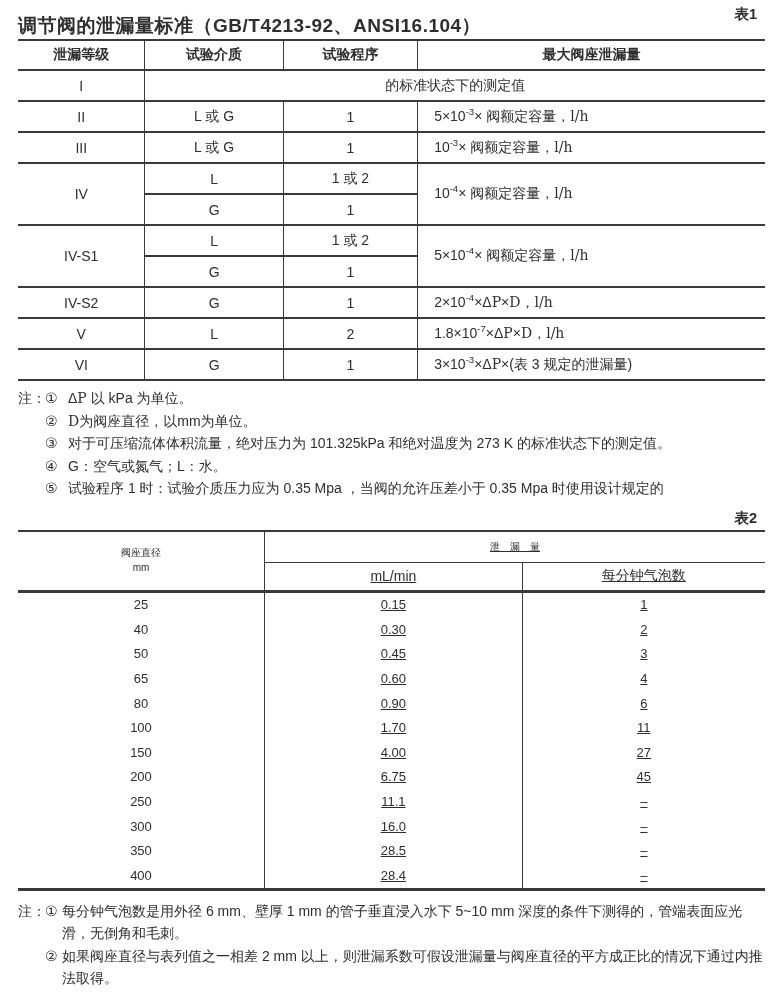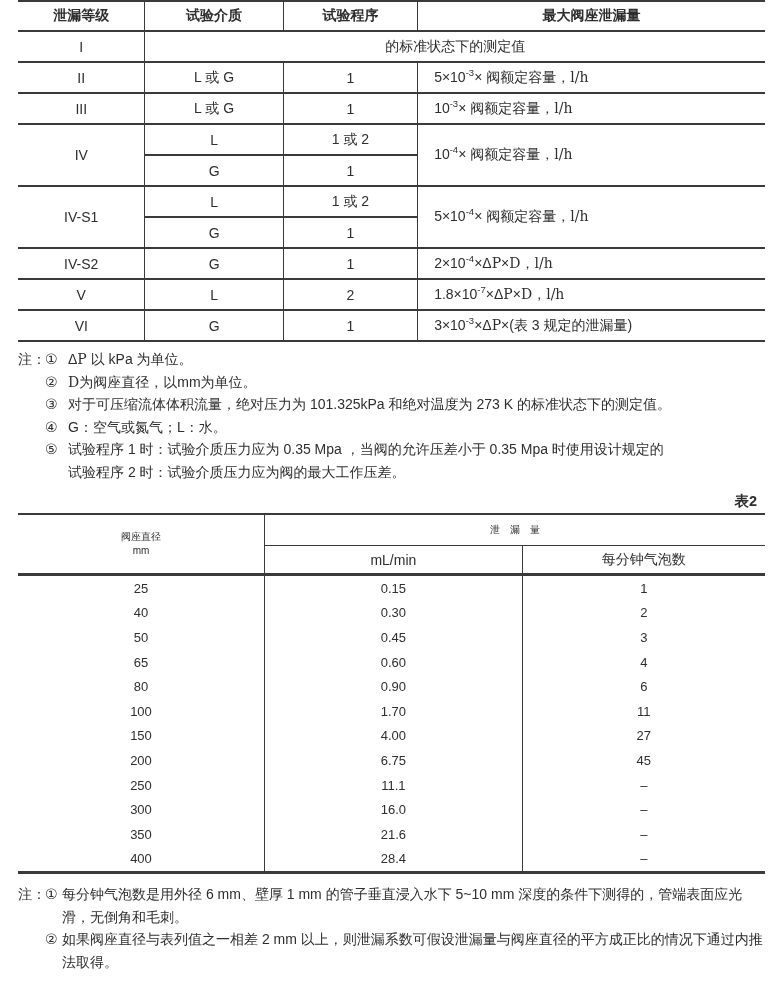--- a/index.html
+++ b/index.html
@@ -37,40 +37,44 @@
   .np{width:27px;flex:none;}
   .nm{width:23px;flex:none;}
   .nt{flex:1;}
   .indent2 .nt{padding-left:114px;}
 
   
   .t2label{ text-align:right;font-size:14.5px;font-weight:600;height:19px;line-height:19px;padding-right:8px;margin-top:9px;}
 
   
   #t2{border-top:2.4px solid #3a3a3a;border-bottom:3px solid #3a3a3a;margin-top:2px;}
-  #t2 .bl{border-left:1.8px solid #3a3a3a;}
+  #t2 .bl{border-left:1.8px solid #3a3a3a;text-decoration:underline;}
   #t2 .hrow1 td{height:30px;font-size:10px;}
   #t2 .hrow1 .span-head{border-bottom:1.8px solid #3a3a3a;}
   #t2 .hrow2 td{height:27px;border-bottom:3px solid #3a3a3a;}
   #t2 .seat-head{border-bottom:3px solid #3a3a3a;line-height:1.45;font-size:14.5px;}
   #t2 tbody td{height:24.6px;font-size:13px;}
   .d1{width:33%;} .d2{width:34.5%;} .d3{width:32.5%;}
 
   
   .notes2{margin-top:9px;font-size:14px;}
   .note2-item{display:flex;line-height:22.5px;}
   .np2{width:27px;flex:none;}
   .nm2{width:17px;flex:none;}
   .nt2{flex:1;}
 </style>
 </head>
 <body>
 
 <div class="page">
 
+  <div class="title-row">
+    <div class="doc-title">调节阀的泄漏量标准（GB/T4213-92、ANSI16.104）</div>
+    <div class="tbl-label">表1</div>
+  </div>
 
   <table id="t1">
     <colgroup>
         <col class="c1">
         <col class="c2">
         <col class="c3">
         <col class="c4">
       </colgroup>
     <thead>
       <tr>
@@ -156,25 +160,20 @@
     </div>
     <div class="note-line">
       <span class="np"></span>
       <span class="nm">④</span>
       <span class="nt"><span>G：空气或氮气；L：水。</span></span>
     </div>
     <div class="note-line">
       <span class="np"></span>
       <span class="nm">⑤</span>
       <span class="nt"><span>试验程序 1 时：试验介质压力应为 0.35 Mpa ，当阀的允许压差小于 0.35 Mpa 时使用设计规定的</span></span>
-    </div>
-    <div class="note-line">
-      <span class="np"></span>
-      <span class="nm"></span>
-      <span class="nt"><span>试验程序 2 时：试验介质压力应为阀的最大工作压差。</span></span>
     </div>
   </div>
 
   <div class="t2label">表2</div>
 
   <table id="t2">
     <colgroup>
         <col class="d1">
         <col class="d2">
         <col class="d3">
@@ -238,21 +237,21 @@
           <td class="bl">11.1</td>
           <td class="bl">–</td>
         </tr>
         <tr>
           <td>300</td>
           <td class="bl">16.0</td>
           <td class="bl">–</td>
         </tr>
         <tr>
           <td>350</td>
-          <td class="bl">21.6</td>
+          <td class="bl">28.5</td>
           <td class="bl">–</td>
         </tr>
         <tr>
           <td>400</td>
           <td class="bl">28.4</td>
           <td class="bl">–</td>
         </tr>
       </tbody>
   </table>
 

